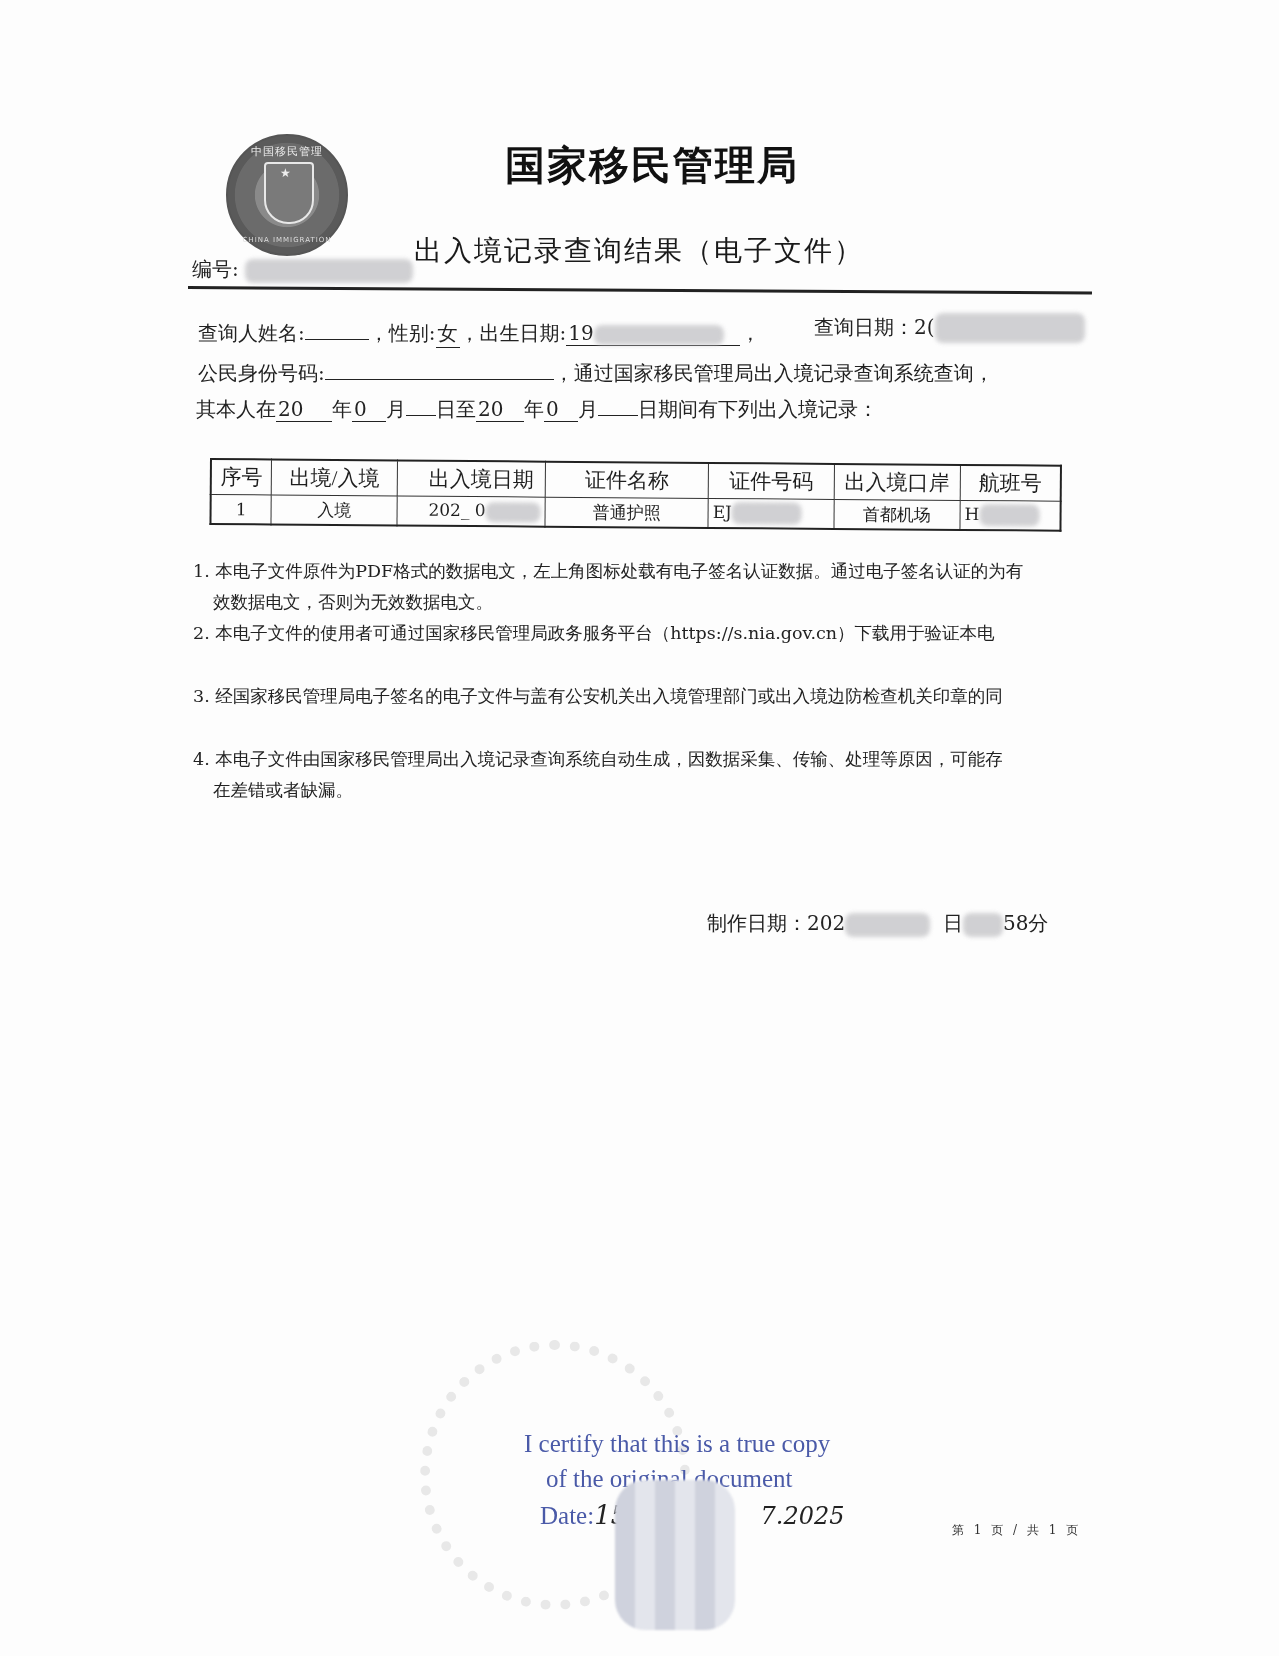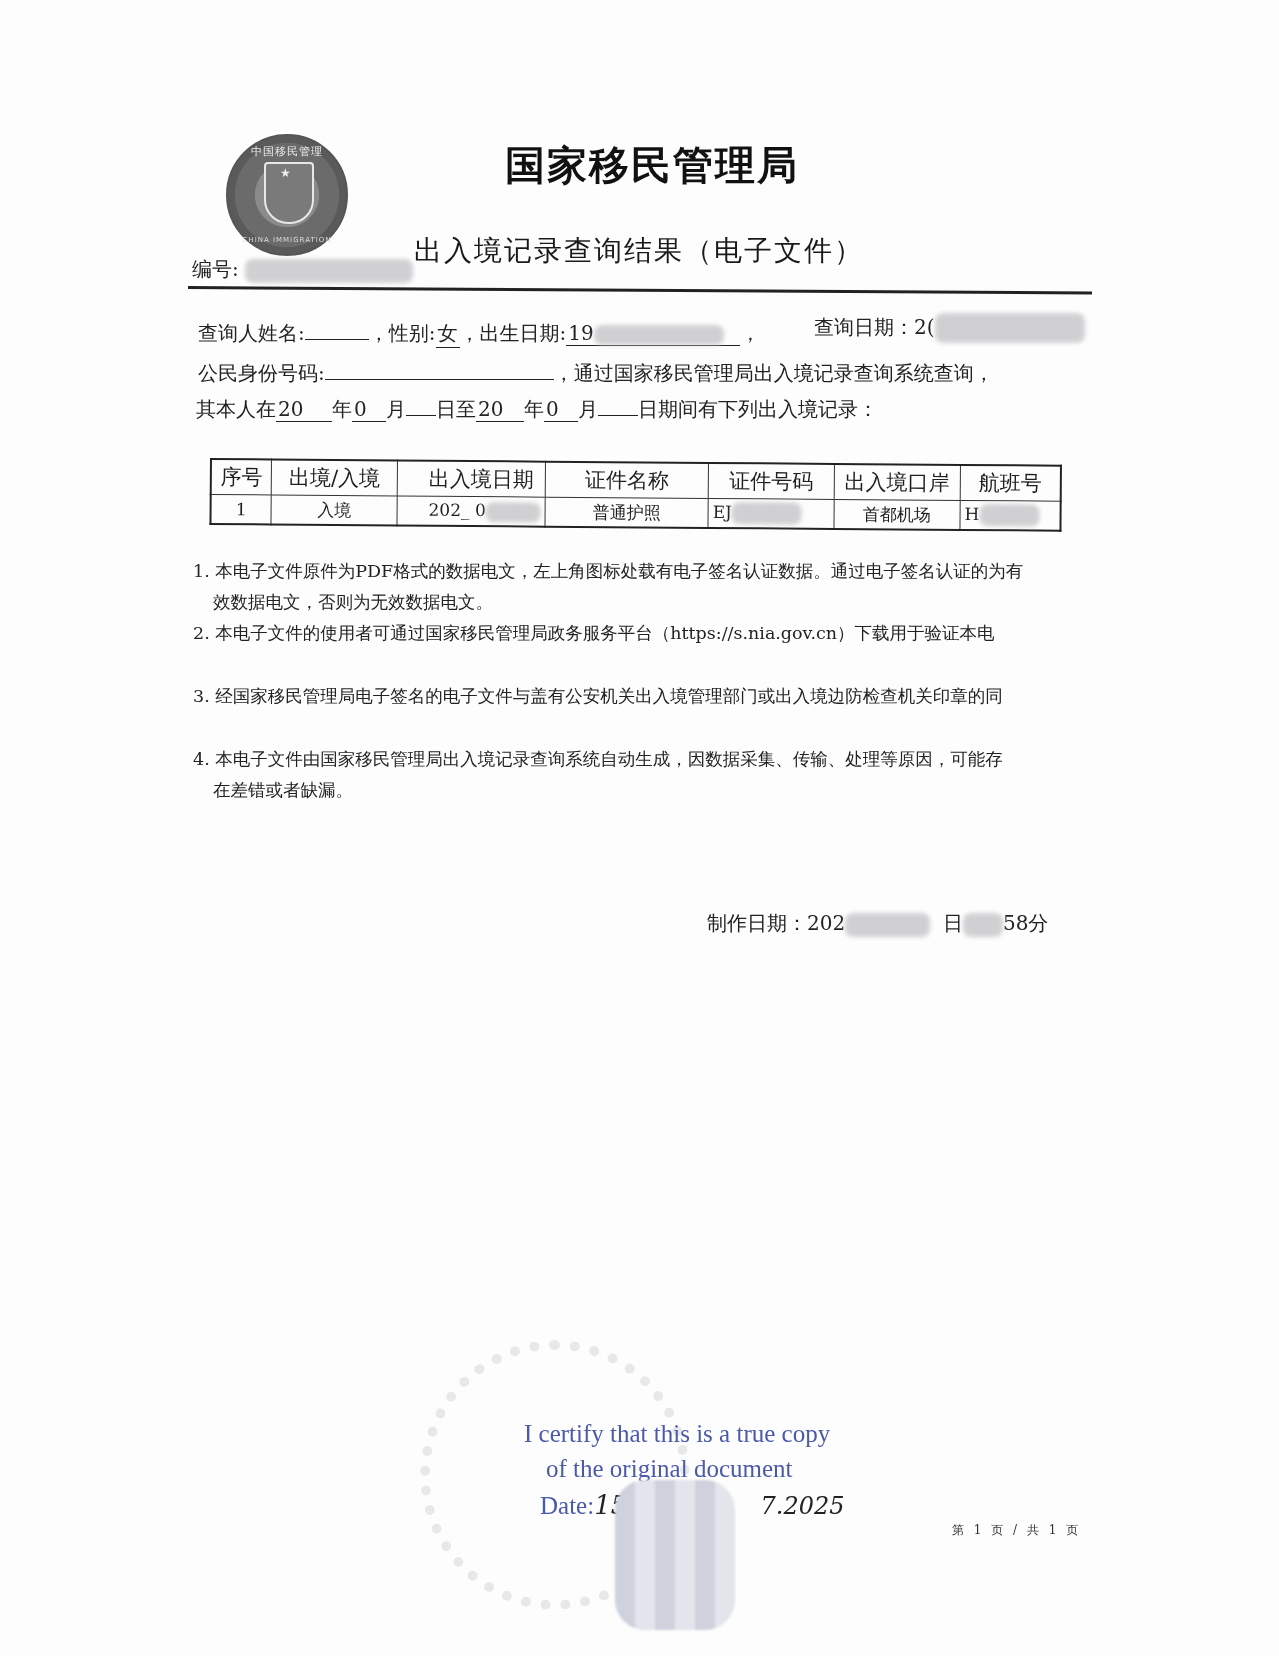--- a/index.html
+++ b/index.html
@@ -38,21 +38,21 @@
     }
     table.rec th { font-family:"DejaVu Sans",sans-serif; font-weight:normal; font-size:21px; border:1.5px solid #333; height:34px; padding:0 4px; white-space:nowrap; }
     table.rec td { border:1.5px solid #333; height:28px; text-align:center; font-size:17px; white-space:nowrap; padding:0 4px; }
     .note { left:193px; font-size:17.5px; line-height:31px; color:#222; white-space:nowrap; }
     .note .cont { padding-left:20px; }
     .made { left:707px; top:910px; font-size:20px; color:#222; white-space:nowrap; }
     .stamp-seal {
       left:420px; top:1340px; width:250px; height:250px; border-radius:50%;
       border:10px dotted #e4e4e4; opacity:.8;
     }
-    .certify { font-family:"Liberation Serif",serif; color:#4a5aa8; font-size:25px; white-space:nowrap; }
+    .certify { font-family:"Liberation Serif",serif; color:#4a5aa8; font-size:25px; white-space:nowrap;margin-top:10px; }
     .hand { font-family:"DejaVu Serif",serif; color:#222; font-style:italic; }
     .footer { left:952px; top:1522px; font-size:12px; color:#333; letter-spacing:3px; white-space:nowrap; }
     .pixel-blur { left:615px; top:1480px; width:120px; height:150px; background:repeating-linear-gradient(90deg,#cfd2dd 0 20px,#e3e5ec 20px 40px); filter:blur(1px); border-radius:30px; }
   </style>
 </head>
 <body>
 
 <div class="abs logo">
   <div class="ring-top">中国移民管理</div>
   <div class="shield"></div>
@@ -79,21 +79,21 @@
   <span>公民身份号码:</span><span class="u" style="width:225px;"></span><span>，通过国家移民管理局出入境记录查询系统查询，</span>
 </div>
 <div class="abs para" style="top:396px; left:196px;">
   <span>其本人在</span><span class="u" style="width:52px;">20</span><span>年</span><span class="u" style="width:30px;">0</span><span>月</span><span class="u" style="width:26px;"></span><span>日至</span><span class="u" style="width:44px;">20</span><span>年</span><span class="u" style="width:30px;">0</span><span>月</span><span class="u" style="width:36px;"></span><span>日期间有下列出入境记录：</span>
 </div>
 
 <table class="rec">
   <thead>
     <tr>
       <th style="width:52px;">序号</th>
-      <th style="width:118px;">出境/入境</th>
+      <th style="width:118px;font-family:Liberation Serif, serif;">出境/入境</th>
       <th style="width:118px;padding-left:24px;">出入境日期</th>
       <th style="width:158px;">证件名称</th>
       <th style="width:118px;margin-top:48px;">证件号码</th>
       <th style="width:118px;">出入境口岸</th>
       <th style="width:92px;">航班号</th>
     </tr>
   </thead>
   <tbody>
     <tr>
       <td>1</td>

